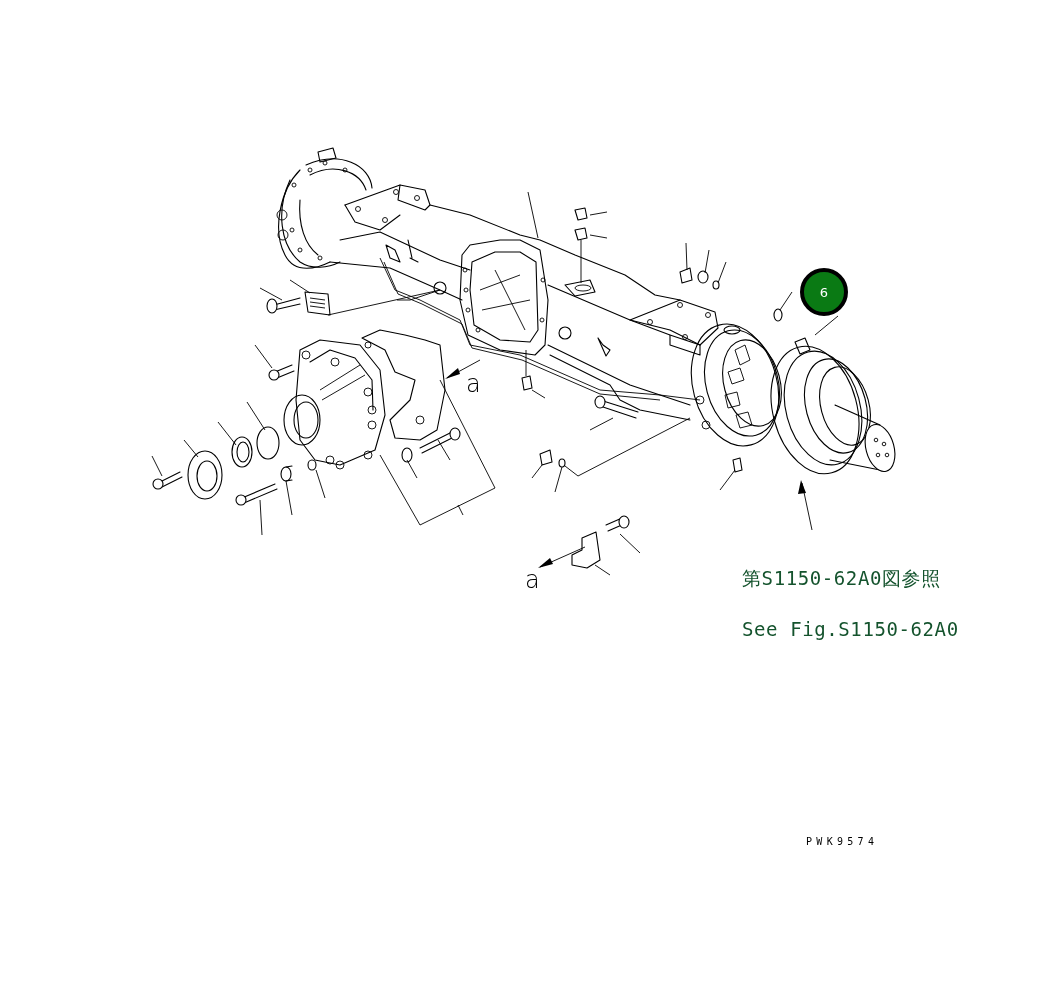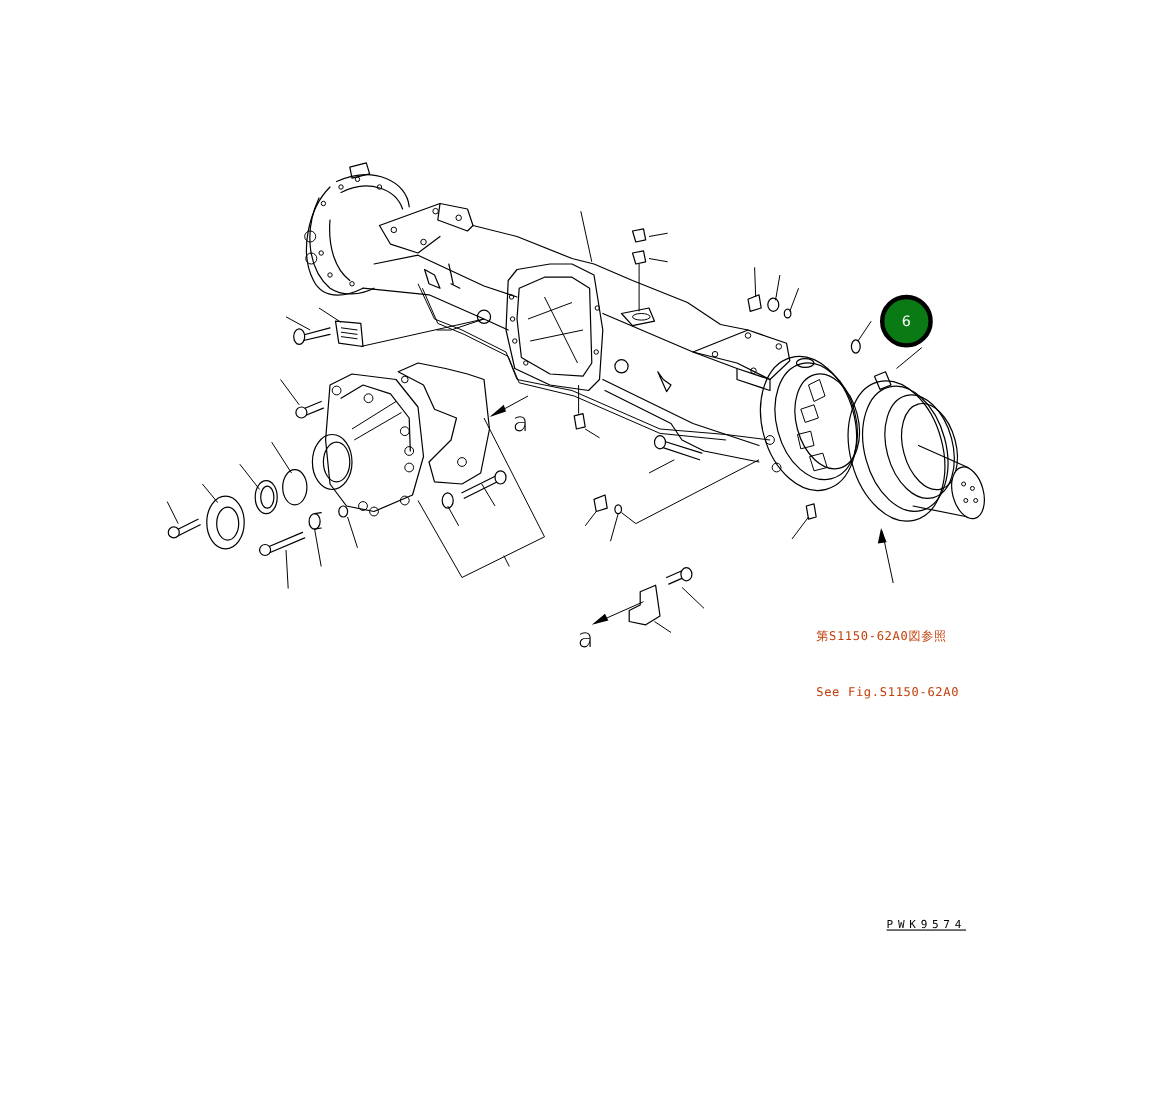--- a/index.html
+++ b/index.html
@@ -3,22 +3,22 @@
   <meta charset="utf-8">
   <style>
     html, body { margin: 0; padding: 0; background: #ffffff; }
     body { width: 1047px; height: 996px; position: relative; overflow: hidden; font-family: "DejaVu Sans Mono", monospace; }
     #diagram { position: absolute; left: 0; top: 0; width: 1047px; height: 996px; }
     .ln { fill: none; stroke: #000; stroke-width: 1.1; stroke-linejoin: round; stroke-linecap: round; }
     .ld { fill: none; stroke: #000; stroke-width: 0.9; }
     .fillw { fill: #fff; stroke: #000; stroke-width: 1.1; }
     .callout-circle { position: absolute; left: 800px; top: 268px; width: 40px; height: 40px; border-radius: 50%; background: #0a7a14; border: 4px solid #000; color: #fff; font-family: "DejaVu Sans", sans-serif; font-size: 13px; display: flex; align-items: center; justify-content: center; box-sizing: content-box; cursor: pointer; }
     .label-a { position: absolute; font-family: "DejaVu Sans", sans-serif; font-size: 24px; font-weight: 300; color: #000; line-height: 1; }
-    .ref-note { position: absolute; left: 742px; top: 536px; font-family: "DejaVu Sans Mono", monospace; font-size: 11px; color: #c2410c; line-height: 17px; letter-spacing: 0.6px; white-space: pre; }
-    .drawing-no { position: absolute; left: 806px; top: 836px; font-family: "DejaVu Sans Mono", monospace; font-size: 10px; letter-spacing: 4.3px; color: #000; text-decoration: underline; }
+    .ref-note { position: absolute; left: 742px; top: 536px; font-family: "DejaVu Sans Mono", monospace; font-size: 19px; color: #14532d; line-height: 17px; letter-spacing: 0.6px; white-space: pre; }
+    .drawing-no { position: absolute; left: 806px; top: 836px; font-family: "DejaVu Sans Mono", monospace; font-size: 10px; letter-spacing: 4.3px; color: #000; }
   </style>
 </head>
 <body>
 
 <svg id="diagram" viewBox="0 0 1047 996" xmlns="http://www.w3.org/2000/svg">
 
   <g>
     <path class="ln" d="M318,152 L333,148 L336,158 L320,162 Z"></path>
     <path class="ln" d="M300,170 C280,190 272,230 285,255 C295,275 318,268 330,262"></path>
     <path class="ln" d="M306,165 C340,150 370,165 372,188"></path>

